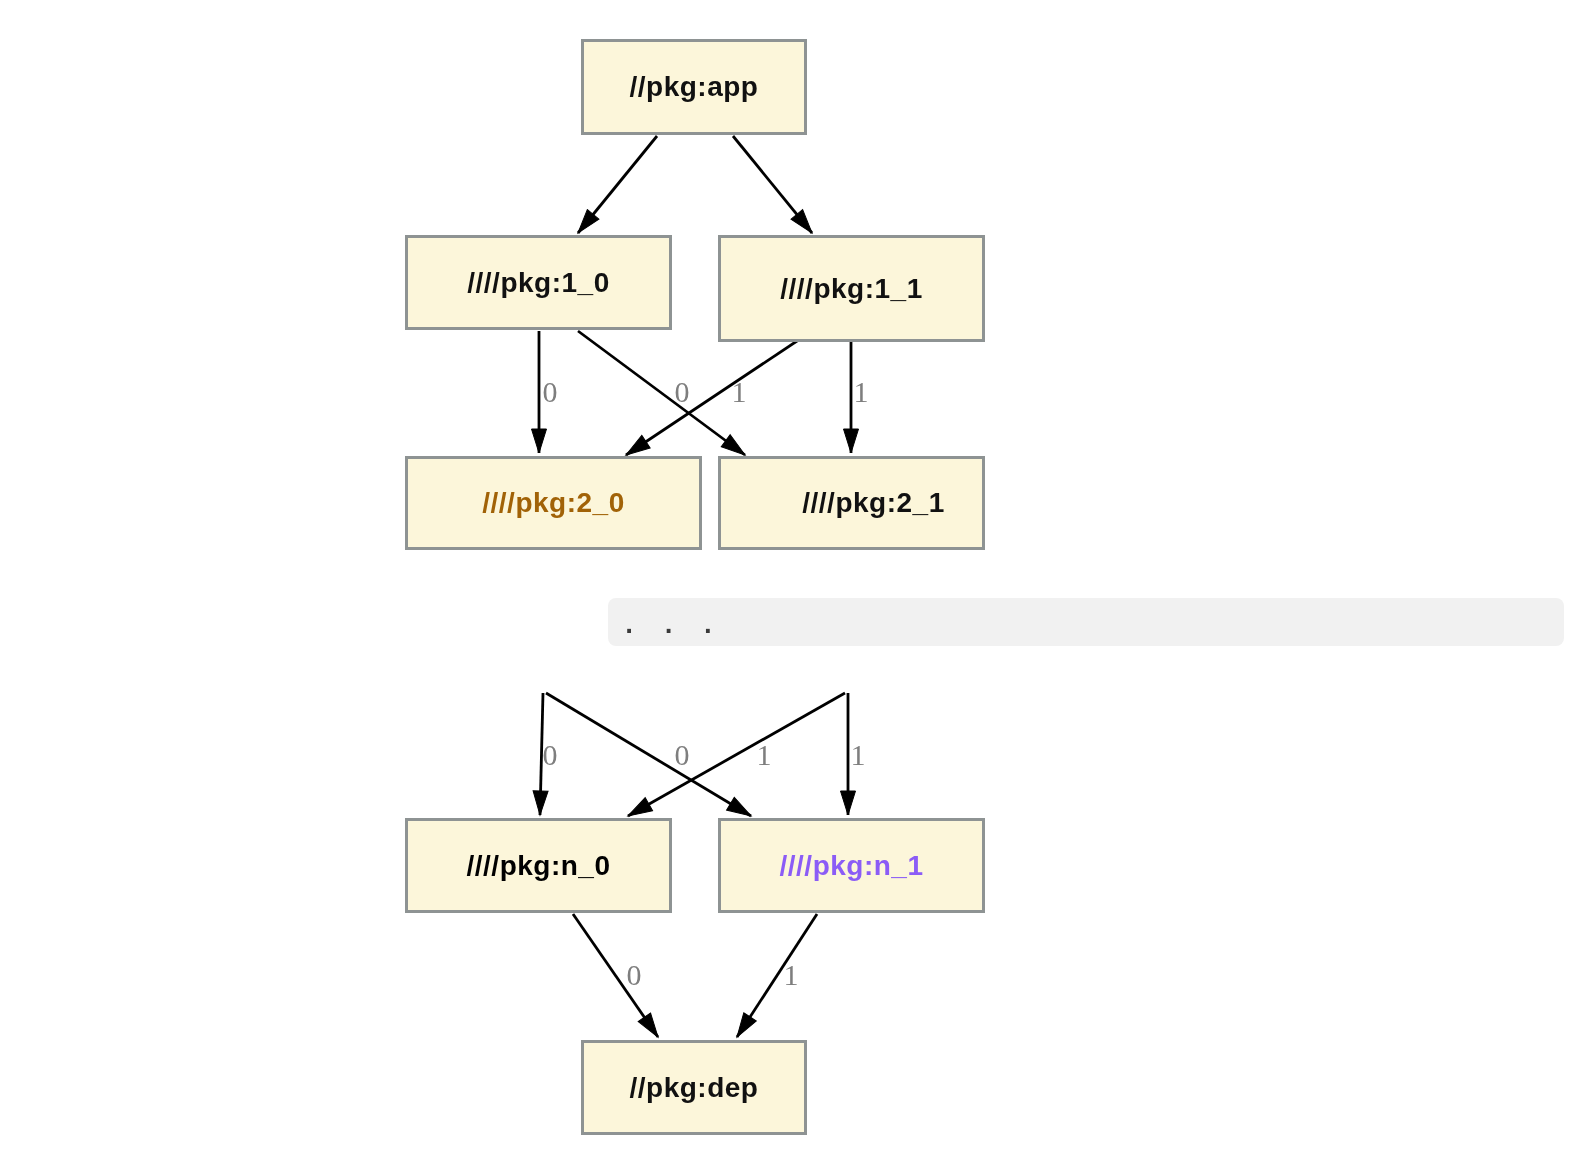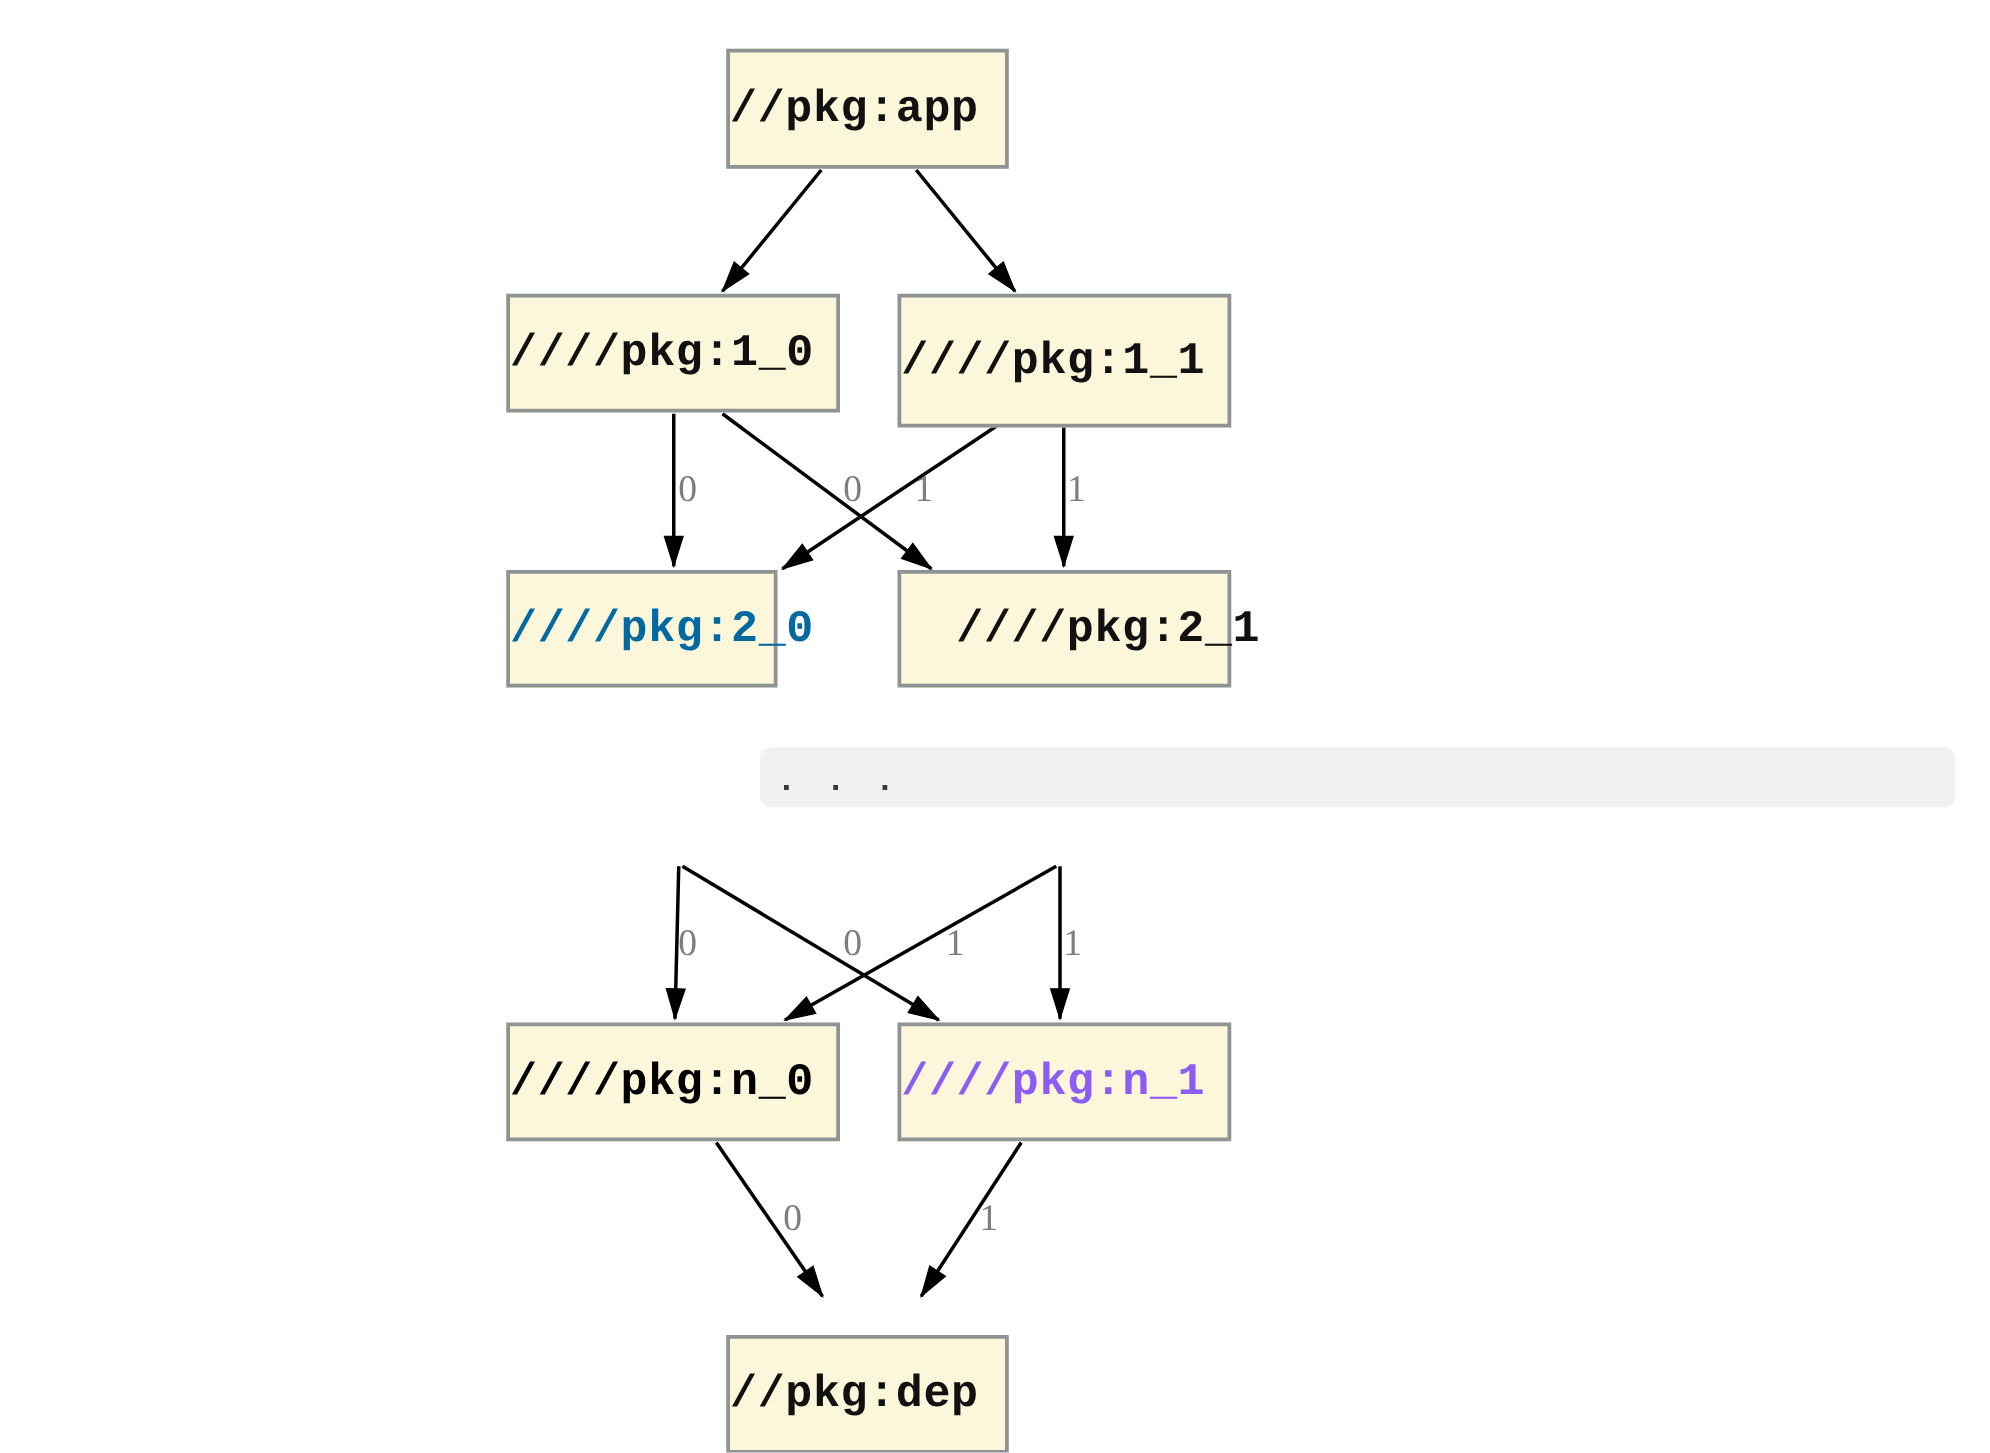--- a/index.html
+++ b/index.html
@@ -24,23 +24,24 @@
     height: 1162px;
     pointer-events: none;
   }
   .graph-node {
     position: absolute;
     box-sizing: border-box;
     background: var(--node-fill, #FCF6DA);
     border: 3px solid var(--node-border, #8E9393);
     display: flex;
     align-items: center;
-    font-family: Liberation Mono, monospace;
+    justify-content: center;
+    font-family: Liberation Sans, sans-serif;
     font-weight: bold;
-    font-size: 36px;
+    font-size: 28px;
     letter-spacing: 0.5px;
     color: #111111;
     white-space: nowrap;
   }
   .edge-label {
     position: absolute;
     transform: translate(-50%, -50%);
     font-family: "Liberation Serif", "DejaVu Serif", serif;
     font-size: 30px;
     color: var(--edge-label-color, #7E7E7E);
@@ -98,33 +99,33 @@
   <div id="node-layer">
       <div class="graph-node" style="left: 581px; top: 39px; width: 226px; height: 96px; color: rgb(17, 17, 17);">
         <span>//pkg:app</span>
       </div>
       <div class="graph-node" style="left: 405px; top: 235px; width: 267px; height: 95px; color: rgb(17, 17, 17);">
         <span>////pkg:1_0</span>
       </div>
       <div class="graph-node" style="left: 718px; top: 235px; width: 267px; height: 107px; color: rgb(17, 17, 17);">
         <span>////pkg:1_1</span>
       </div>
-      <div class="graph-node" style="left: 405px; top: 456px; width: 217px; height: 94px; color: #0369a1;">
+      <div class="graph-node" style="left: 405px; top: 456px; width: 297px; height: 94px; color: #a16207;">
         <span>////pkg:2_0</span>
       </div>
       <div class="graph-node" style="left: 718px; top: 456px; width: 267px; height: 94px; color: rgb(17, 17, 17); padding-left: 44px;">
         <span>////pkg:2_1</span>
       </div>
       <div class="graph-node" style="left: 405px; top: 818px; width: 267px; height: 95px; color: #000000;">
         <span>////pkg:n_0</span>
       </div>
       <div class="graph-node" style="left: 718px; top: 818px; width: 267px; height: 95px; color: #8b5cf6;">
         <span>////pkg:n_1</span>
       </div>
-      <div class="graph-node" style="left: 581px; top: 1040px; width: 226px; height: 95px; color: rgb(17, 17, 17); margin-top: 28px;">
+      <div class="graph-node" style="left: 581px; top: 1040px; width: 226px; height: 95px; color: rgb(17, 17, 17);">
         <span>//pkg:dep</span>
       </div>
     </div>
 
   <div class="separator-strip">
     <span class="separator-ellipsis">. . .</span>
   </div>
 
   <div id="label-layer">
       <span class="edge-label" style="left: 550px; top: 392px;">0</span>

